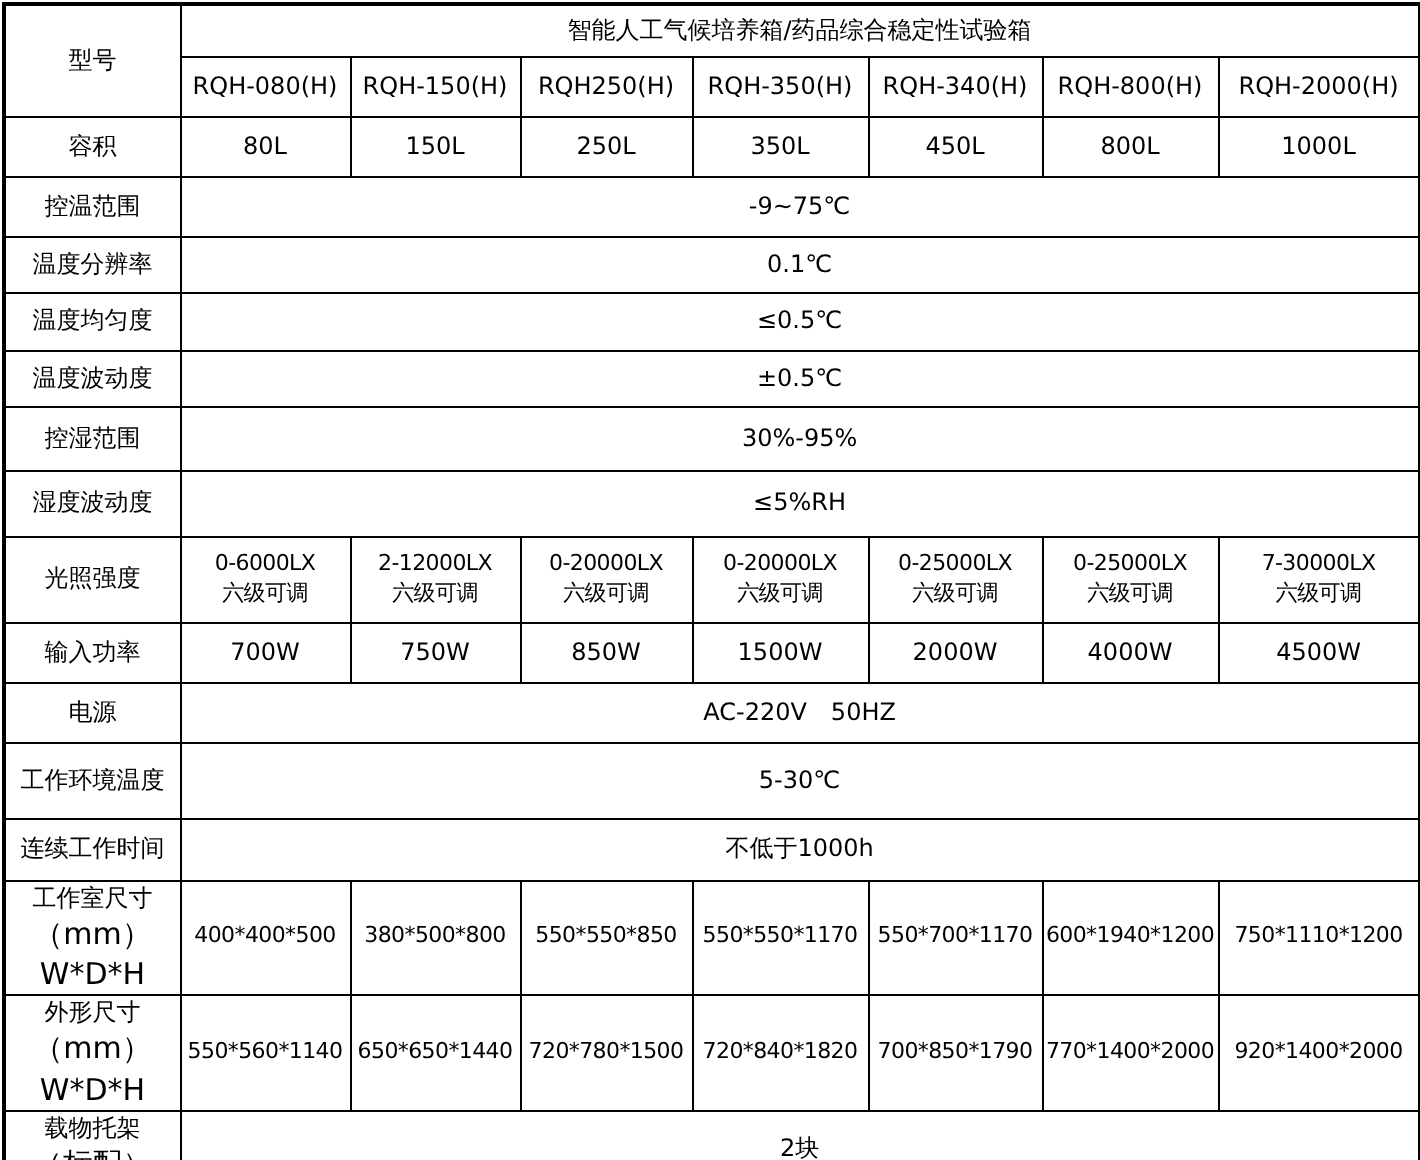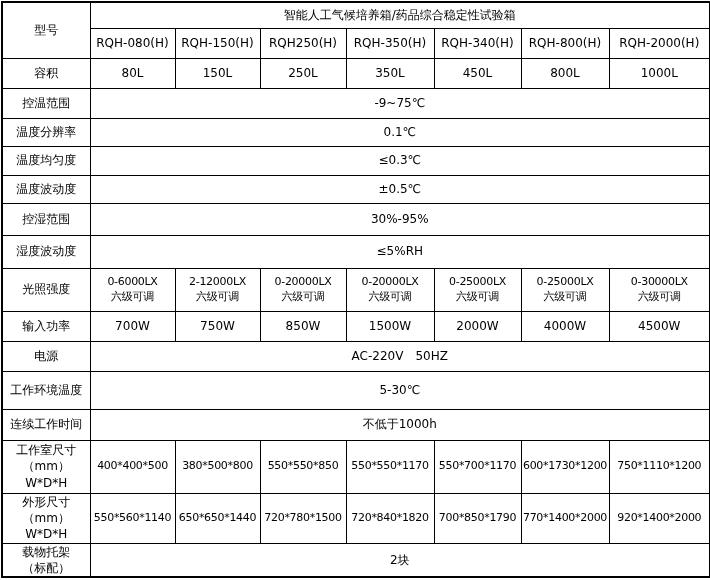--- a/index.html
+++ b/index.html
@@ -14,21 +14,21 @@
   }
   td {
     border: 1px solid #000;
     text-align: center; vertical-align: middle;
     font-family: "DejaVu Sans", "Liberation Sans", sans-serif;
     font-size: 12px; color: #000;
     padding: 0 1px; overflow: hidden; line-height: 1.35;
   }
   td.label { font-size: 12px; }
   td.small { font-size: 11px; letter-spacing: -0.3px; margin-left: 40px; }
-  .sub { display: block; font-size: 12px; }
+  .sub { display: block; font-size: 15px; }
   .twoline span { display: block; }
 </style>
 </head>
 <body>
 
 <div class="page">
 <table class="spec">
   <colgroup>
     <col style="width:88px">
         <col style="width:85px">
@@ -72,21 +72,21 @@
     <td colspan="7">-9~75℃</td>
   </tr>
 
   <tr style="height:28px">
     <td class="label">温度分辨率</td>
     <td colspan="7">0.1℃</td>
   </tr>
 
   <tr style="height:29px">
     <td class="label">温度均匀度</td>
-    <td colspan="7">≤0.3℃</td>
+    <td colspan="7">≤0.5℃</td>
   </tr>
 
   <tr style="height:28px">
     <td class="label">温度波动度</td>
     <td colspan="7">±0.5℃</td>
   </tr>
 
   <tr style="height:32px">
     <td class="label">控湿范围</td>
     <td colspan="7">30%-95%</td>
@@ -117,21 +117,21 @@
     </td>
     <td class="small twoline">
       <span>0-25000LX</span>
       <span>六级可调</span>
     </td>
     <td class="small twoline">
       <span>0-25000LX</span>
       <span>六级可调</span>
     </td>
     <td class="small twoline">
-      <span>0-30000LX</span>
+      <span>7-30000LX</span>
       <span>六级可调</span>
     </td>
   </tr>
 
   <tr style="height:30px">
     <td class="label">输入功率</td>
     <td>700W</td>
     <td>750W</td>
     <td>850W</td>
     <td>1500W</td>
@@ -158,21 +158,21 @@
   <tr style="height:53px">
     <td class="label">
       <span>工作室尺寸</span>
       <span class="sub">（mm）W*D*H</span>
     </td>
     <td class="small">400*400*500</td>
     <td class="small">380*500*800</td>
     <td class="small">550*550*850</td>
     <td class="small">550*550*1170</td>
     <td class="small">550*700*1170</td>
-    <td class="small">600*1730*1200</td>
+    <td class="small">600*1940*1200</td>
     <td class="small">750*1110*1200</td>
   </tr>
 
   <tr style="height:50px">
     <td class="label">
       <span>外形尺寸</span>
       <span class="sub">（mm）W*D*H</span>
     </td>
     <td class="small">550*560*1140</td>
     <td class="small">650*650*1440</td>

